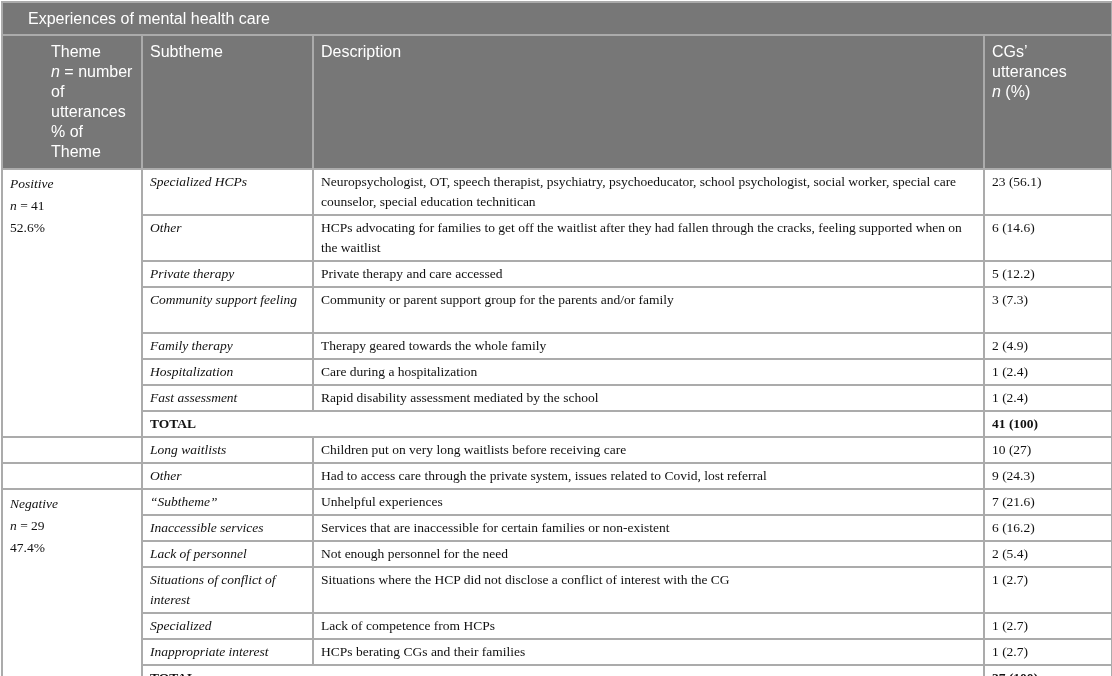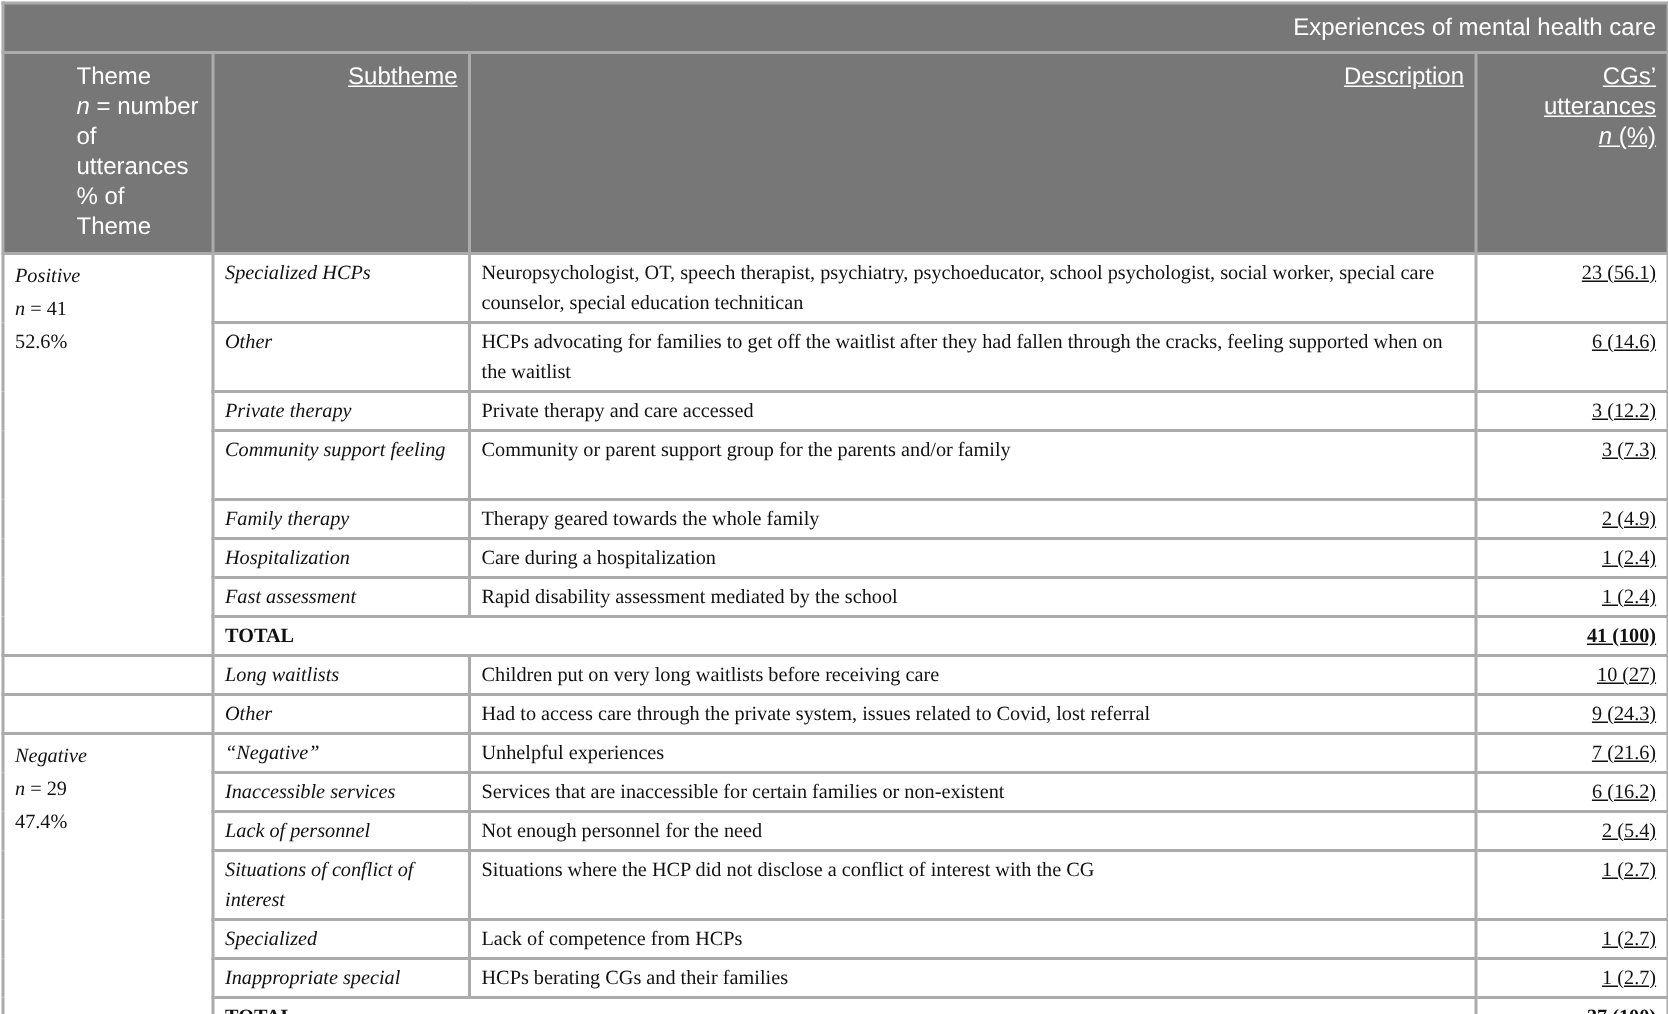--- a/index.html
+++ b/index.html
@@ -9,23 +9,23 @@
     width: 1110px;
     margin-left: 1px;
     margin-top: 1px;
     table-layout: fixed;
     font-family: "Liberation Serif", "DejaVu Serif", serif;
     font-size: 13.5px;
     color: #111;
   }
   td, th { border: 2px solid #ababab; vertical-align: top; padding: 2px 7px 2px 7px; line-height: 20px; }
   .hdr { background: #777777; color: #ffffff; font-family: "Liberation Sans", "DejaVu Sans", sans-serif; font-weight: normal; font-size: 16px; line-height: 20px; }
-  .title-cell { text-align: right; padding: 6px 7px 5px 7px; margin-top: 10px; }
+  .title-cell { text-align: left; padding: 6px 7px 5px 25px; margin-top: 10px; }
   .colhdr { padding: 6px 7px 6px 7px; height: 84px; }
-  .c { text-align: right; text-decoration: underline; }
+  .c { text-align: left; }
   .l { text-align: left; padding-left: 48px; }
   .r { }
   .it { font-style: italic; }
   .b { font-weight: bold; }
   .theme-cell { line-height: 22px; padding-top: 3px; border-radius: 22px; }
   .row1 { height: 20px; }
   .row2 { height: 40px; }
 </style>
 </head>
 <body>
@@ -68,21 +68,21 @@
     <td class="c">23 (56.1)</td>
   </tr>
   <tr>
     <td class="it row2">Other</td>
     <td>HCPs advocating for families to get off the waitlist after they had fallen through the cracks, feeling supported when on the waitlist</td>
     <td class="c">6 (14.6)</td>
   </tr>
   <tr>
     <td class="it row1">Private therapy</td>
     <td>Private therapy and care accessed</td>
-    <td class="c">3 (12.2)</td>
+    <td class="c">5 (12.2)</td>
   </tr>
   <tr>
     <td class="it row2">Community support feeling</td>
     <td>Community or parent support group for the parents and/or family</td>
     <td class="c">3 (7.3)</td>
   </tr>
   <tr>
     <td class="it row1">Family therapy</td>
     <td>Therapy geared towards the whole family</td>
     <td class="c">2 (4.9)</td>
@@ -114,21 +114,21 @@
     <td>Had to access care through the private system, issues related to Covid, lost referral</td>
     <td class="c">9 (24.3)</td>
   </tr>
 
   <tr>
     <td rowspan="7" class="theme-cell">
       <div class="it">Negative</div>
       <div><span class="it">n</span><span> = 29</span></div>
       <div>47.4%</div>
     </td>
-    <td class="it row1">“Negative”</td>
+    <td class="it row1">“Subtheme”</td>
     <td>Unhelpful experiences</td>
     <td class="c">7 (21.6)</td>
   </tr>
   <tr>
     <td class="it row1">Inaccessible services</td>
     <td>Services that are inaccessible for certain families or non-existent</td>
     <td class="c">6 (16.2)</td>
   </tr>
   <tr>
     <td class="it row1">Lack of personnel</td>
@@ -139,21 +139,21 @@
     <td class="it row2">Situations of conflict of interest</td>
     <td>Situations where the HCP did not disclose a conflict of interest with the CG</td>
     <td class="c">1 (2.7)</td>
   </tr>
   <tr>
     <td class="it row1">Specialized</td>
     <td>Lack of competence from HCPs</td>
     <td class="c">1 (2.7)</td>
   </tr>
   <tr>
-    <td class="it row1">Inappropriate special</td>
+    <td class="it row1">Inappropriate interest</td>
     <td>HCPs berating CGs and their families</td>
     <td class="c">1 (2.7)</td>
   </tr>
   <tr>
     <td colspan="2" class="r b row1">TOTAL</td>
     <td class="c b">37 (100)</td>
   </tr>
 
   <tr>
     <td colspan="3" class="r b row1">GRAND TOTAL</td>

